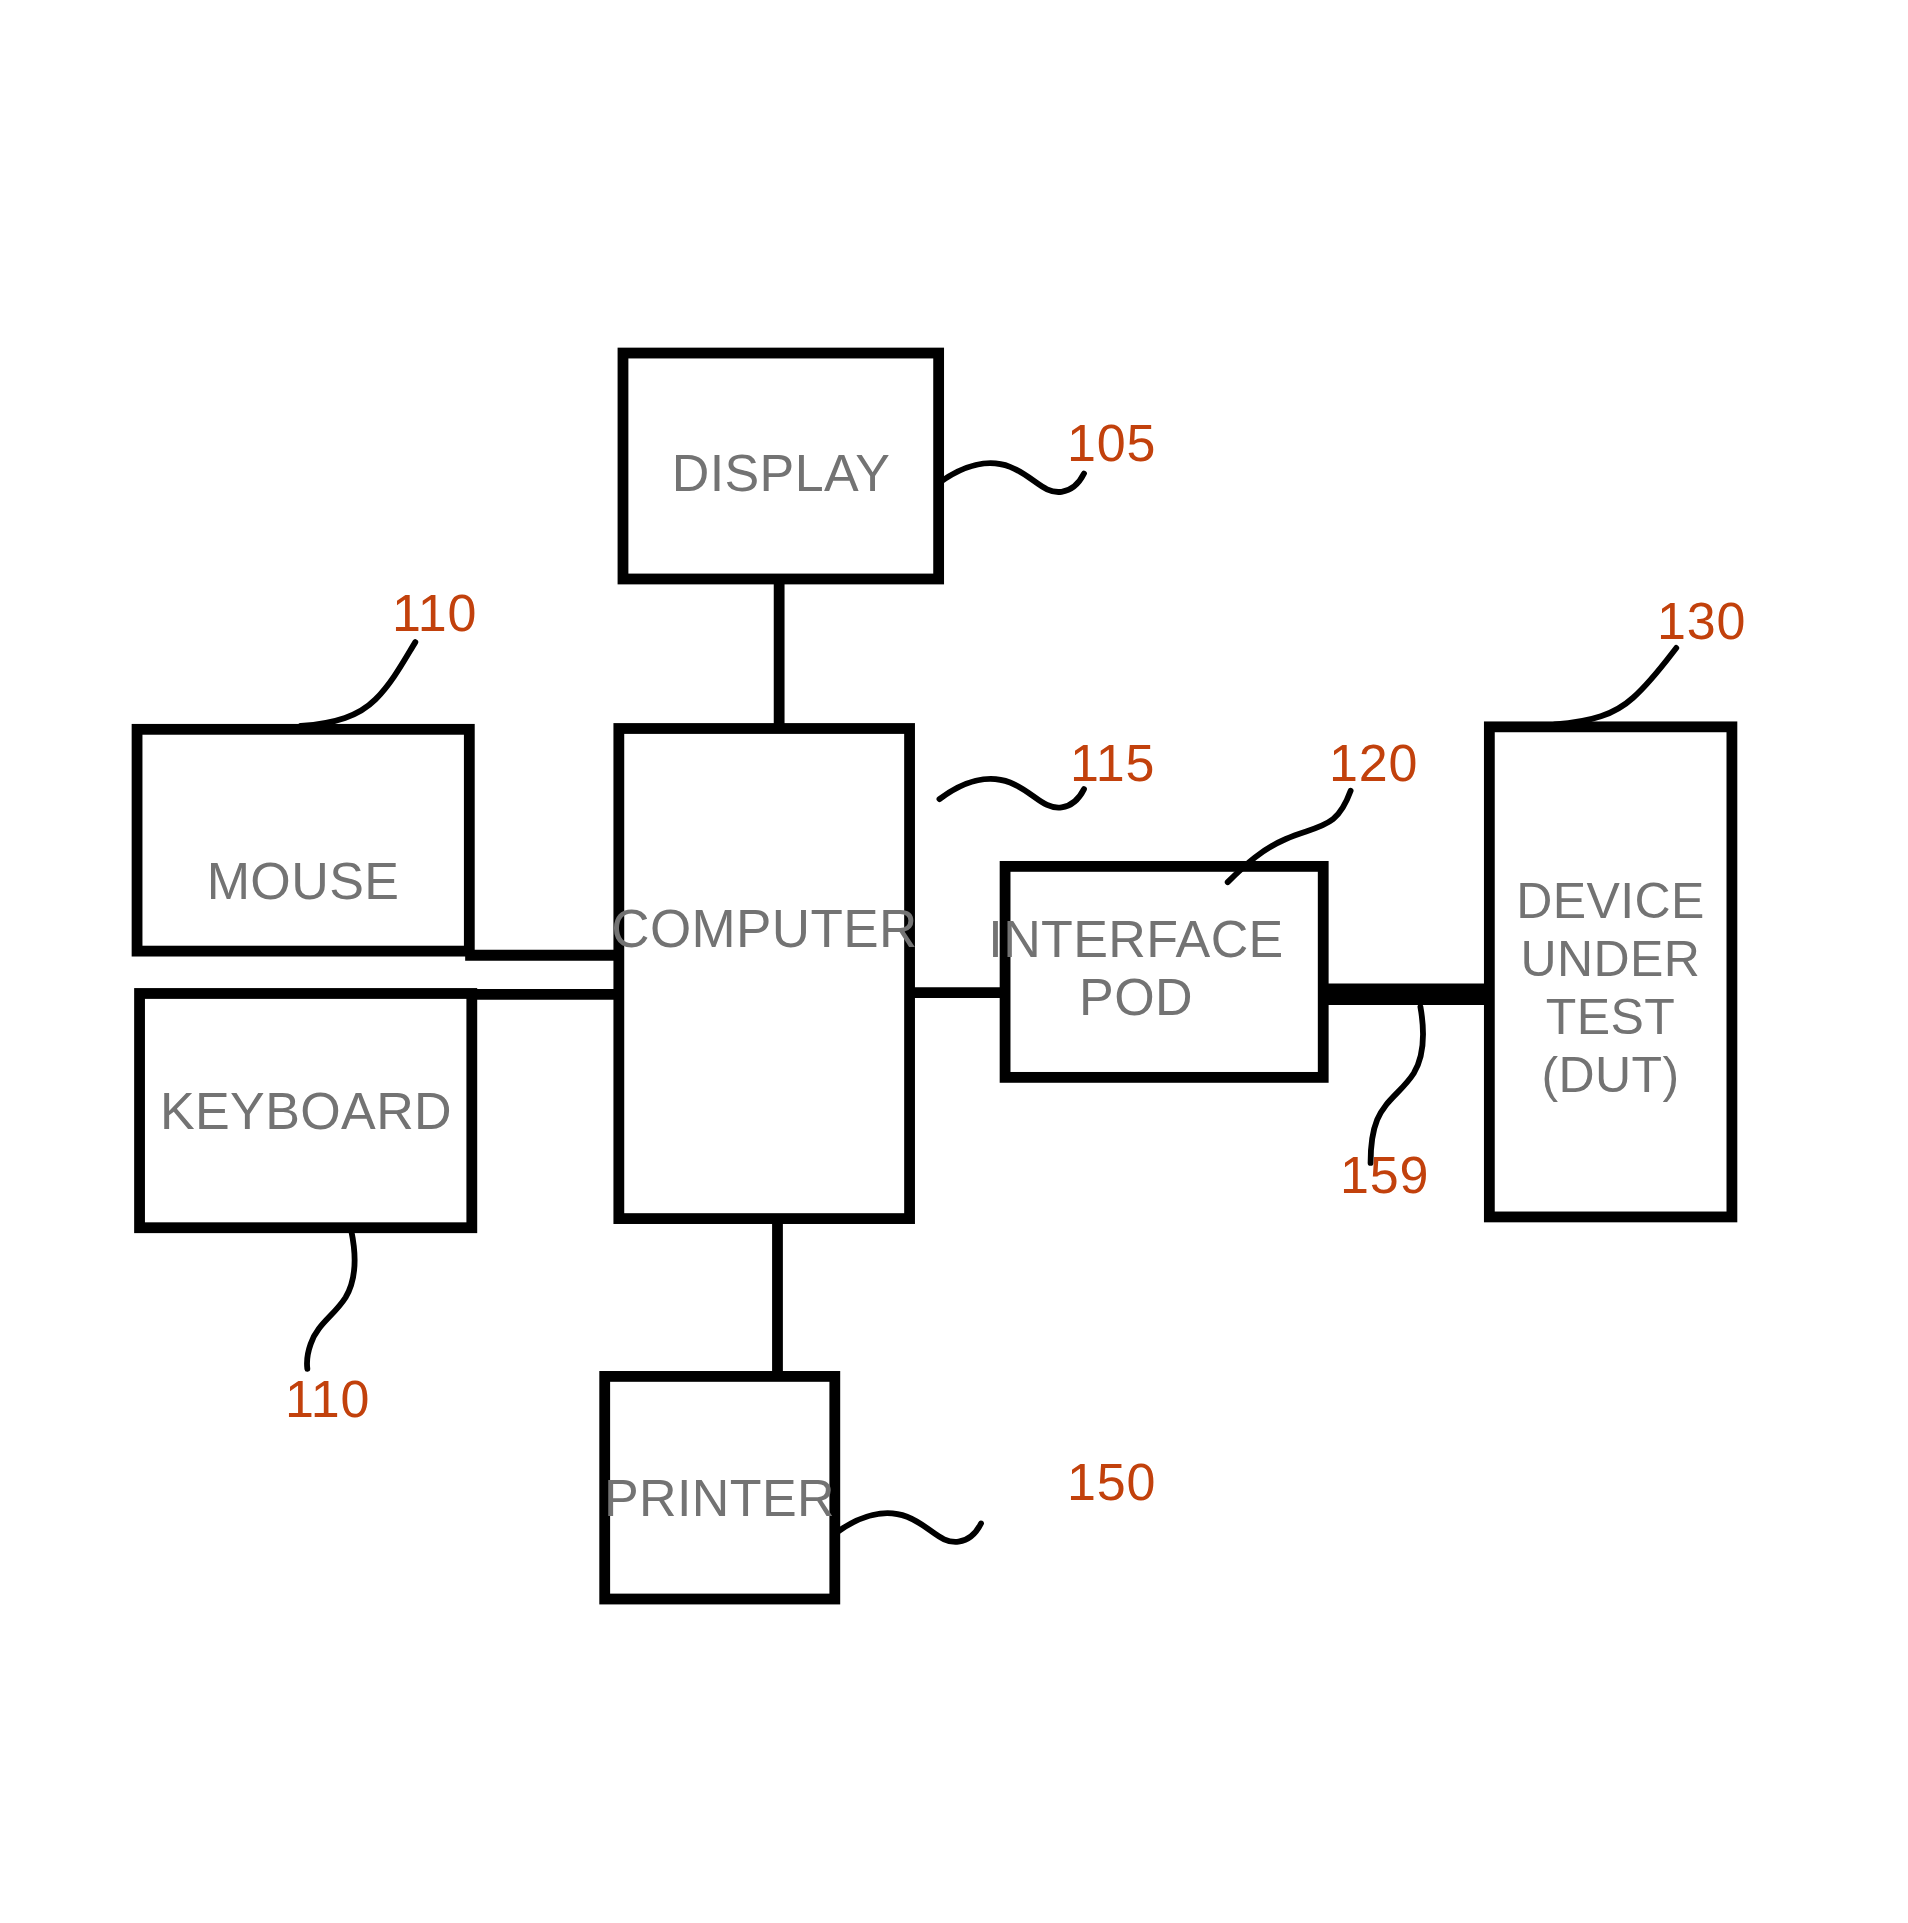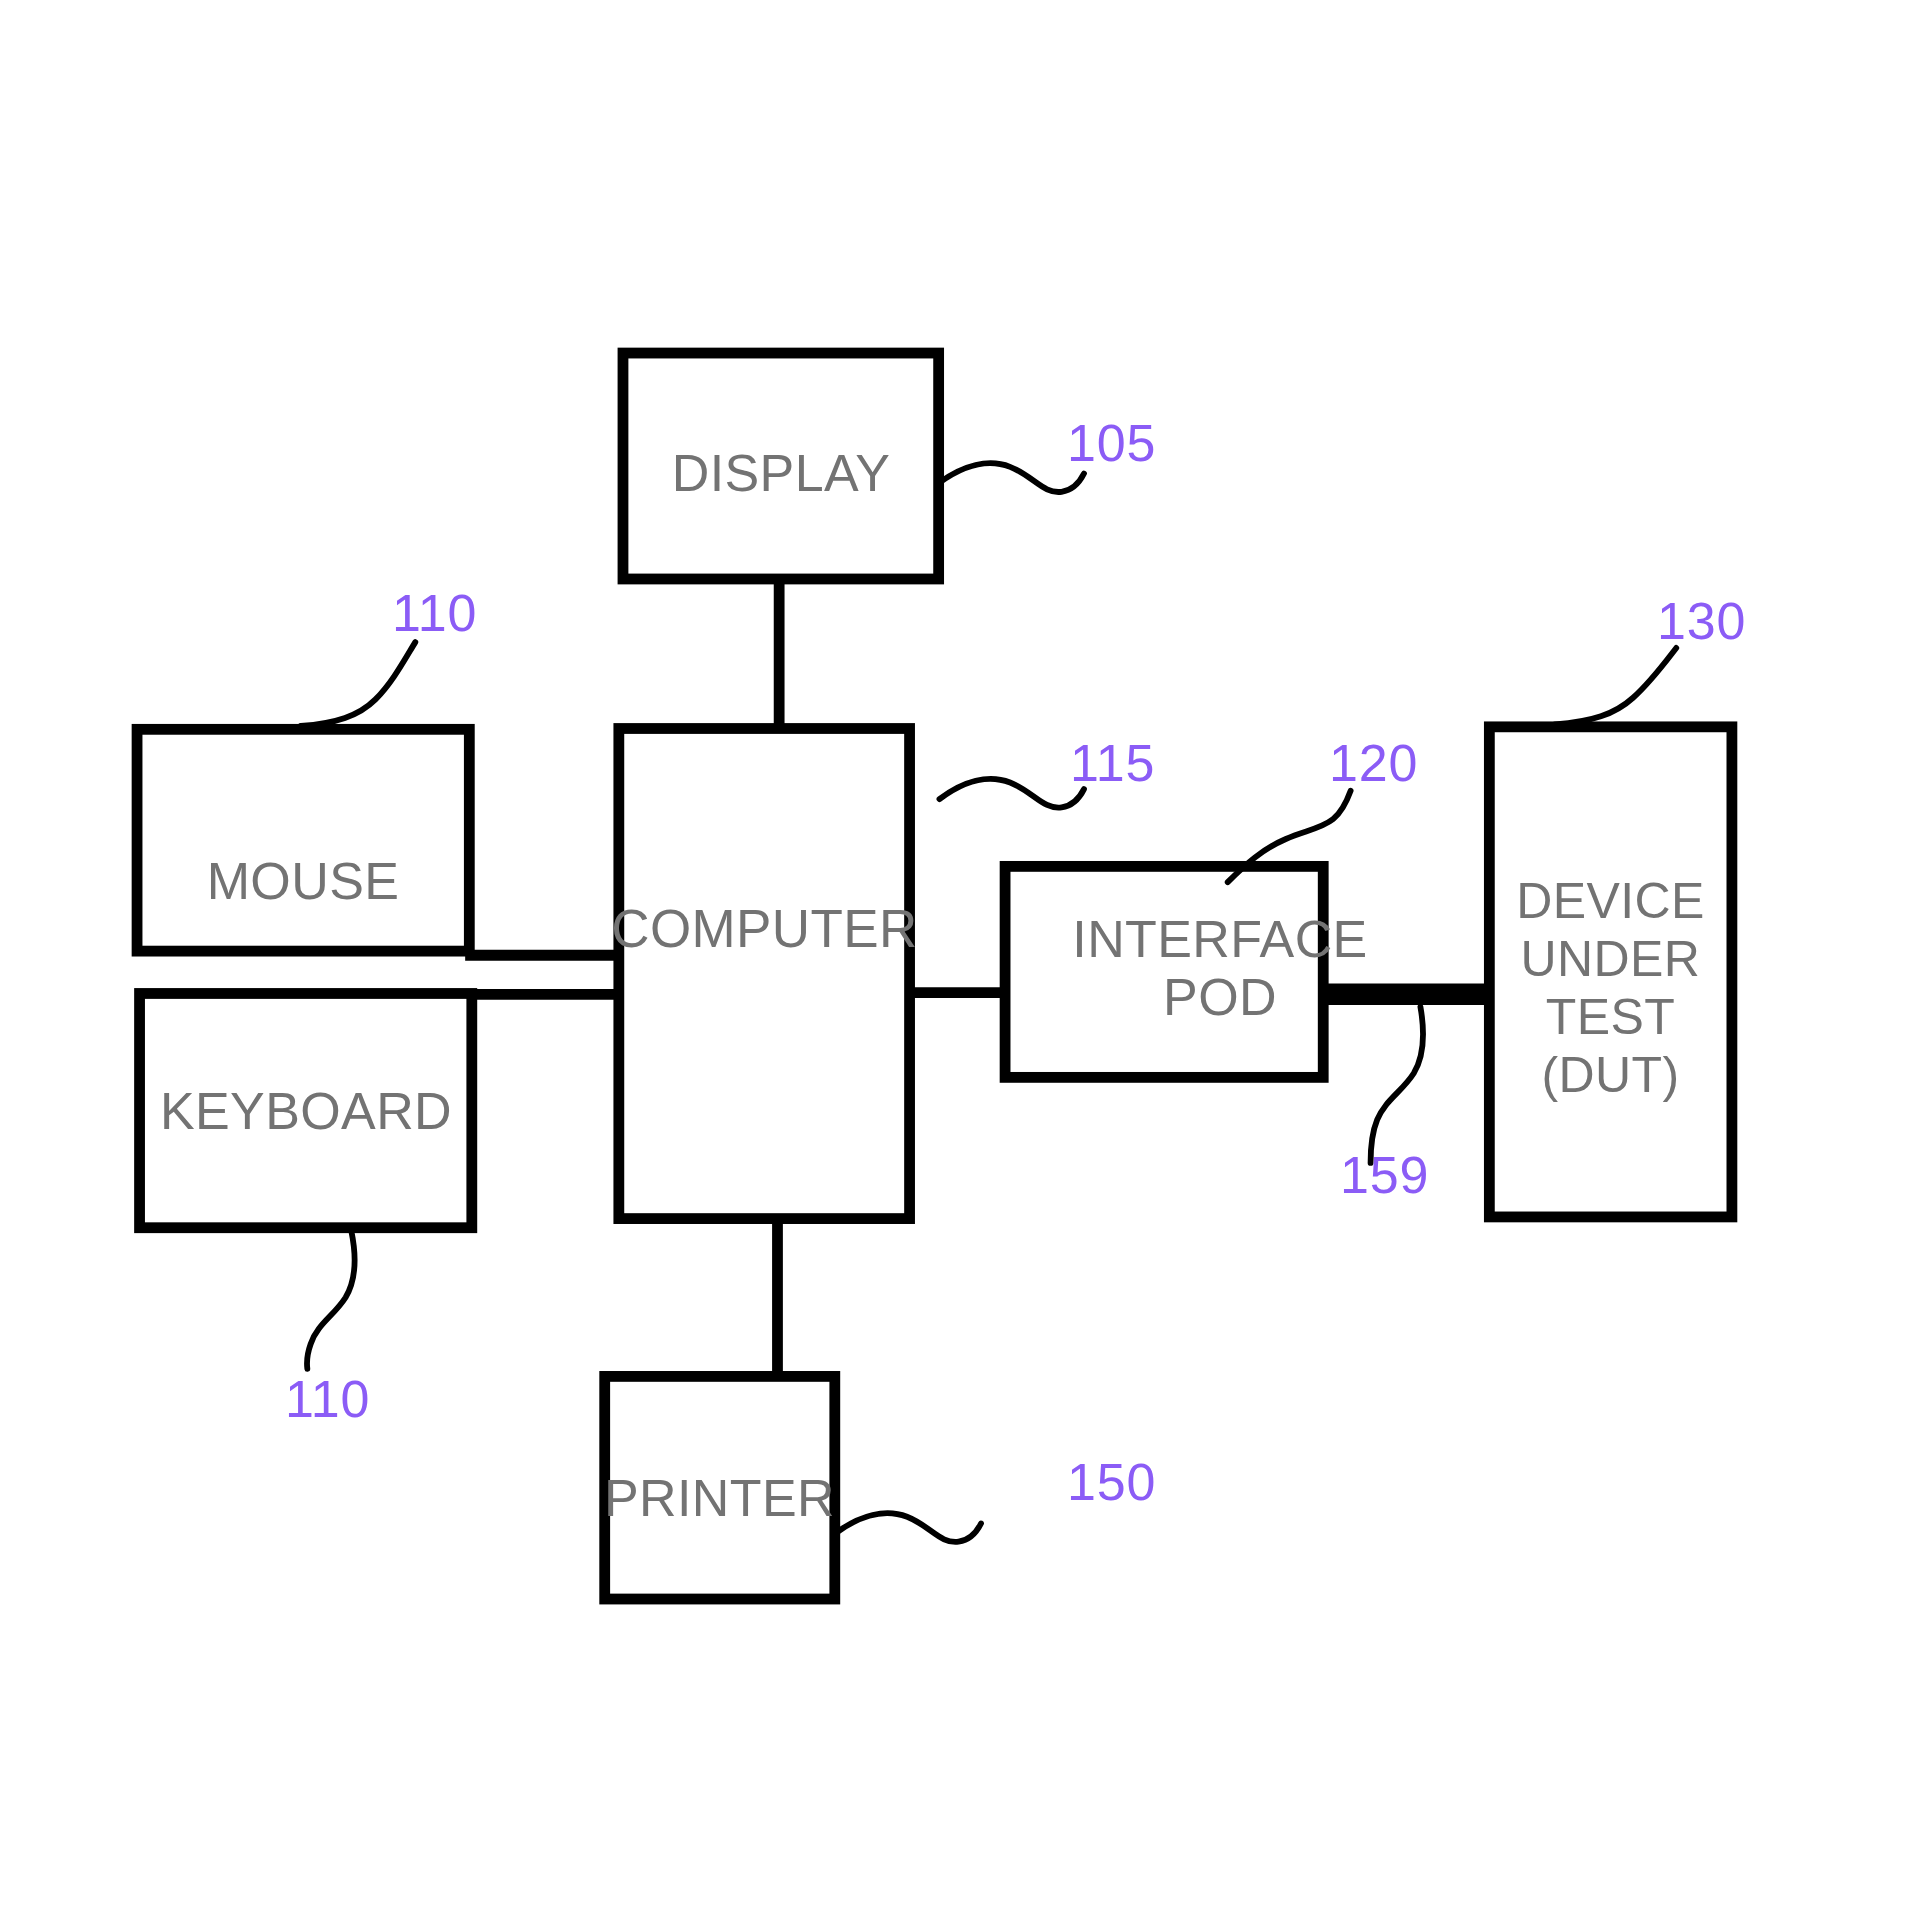--- a/index.html
+++ b/index.html
@@ -27,21 +27,21 @@
     color: #737373;
     font-family: "Liberation Sans", sans-serif;
     font-weight: 400;
     text-align: center;
     white-space: pre;
     line-height: 1.13;
     letter-spacing: 0.4px;
   }
   .ref-num {
     position: absolute;
-    color: #8b5cf6;
+    color: #c2410c;
     font-family: "Liberation Sans", sans-serif;
     font-weight: 400;
     font-size: 52px;
     letter-spacing: 0.8px;
     white-space: pre;
   }
 </style>
 </head>
 <body>
 
@@ -96,21 +96,21 @@
   </svg>
 
   <div class="blk-label" style="left:623px; top:444px; width:316px; font-size:52px;">DISPLAY</div>
 
   <div class="blk-label" style="left:137px; top:812px; width:332px; font-size:52px;margin-top:40px;">MOUSE</div>
 
   <div class="blk-label" style="left:140px; top:1082px; width:332px; font-size:52px;">KEYBOARD</div>
 
   <div class="blk-label" style="left:609px; top:899px; width:311px; font-size:53px;">COMPUTER</div>
 
-  <div class="blk-label" style="left:1056px; top:910px; width:328px; font-size:52px; line-height:1.12;">INTERFACE
+  <div class="blk-label" style="left:972px; top:910px; width:328px; font-size:52px; line-height:1.12;">INTERFACE
 POD</div>
 
   <div class="blk-label" style="left:1481px; top:872px; width:259px; font-size:50px; line-height:1.16;">DEVICE
 UNDER
 TEST
 (DUT)</div>
 
   <div class="blk-label" style="left:595px; top:1469px; width:249px; font-size:52px;">PRINTER</div>
 
   <div class="ref-num" style="left:1067px; top:413px;">105</div>

